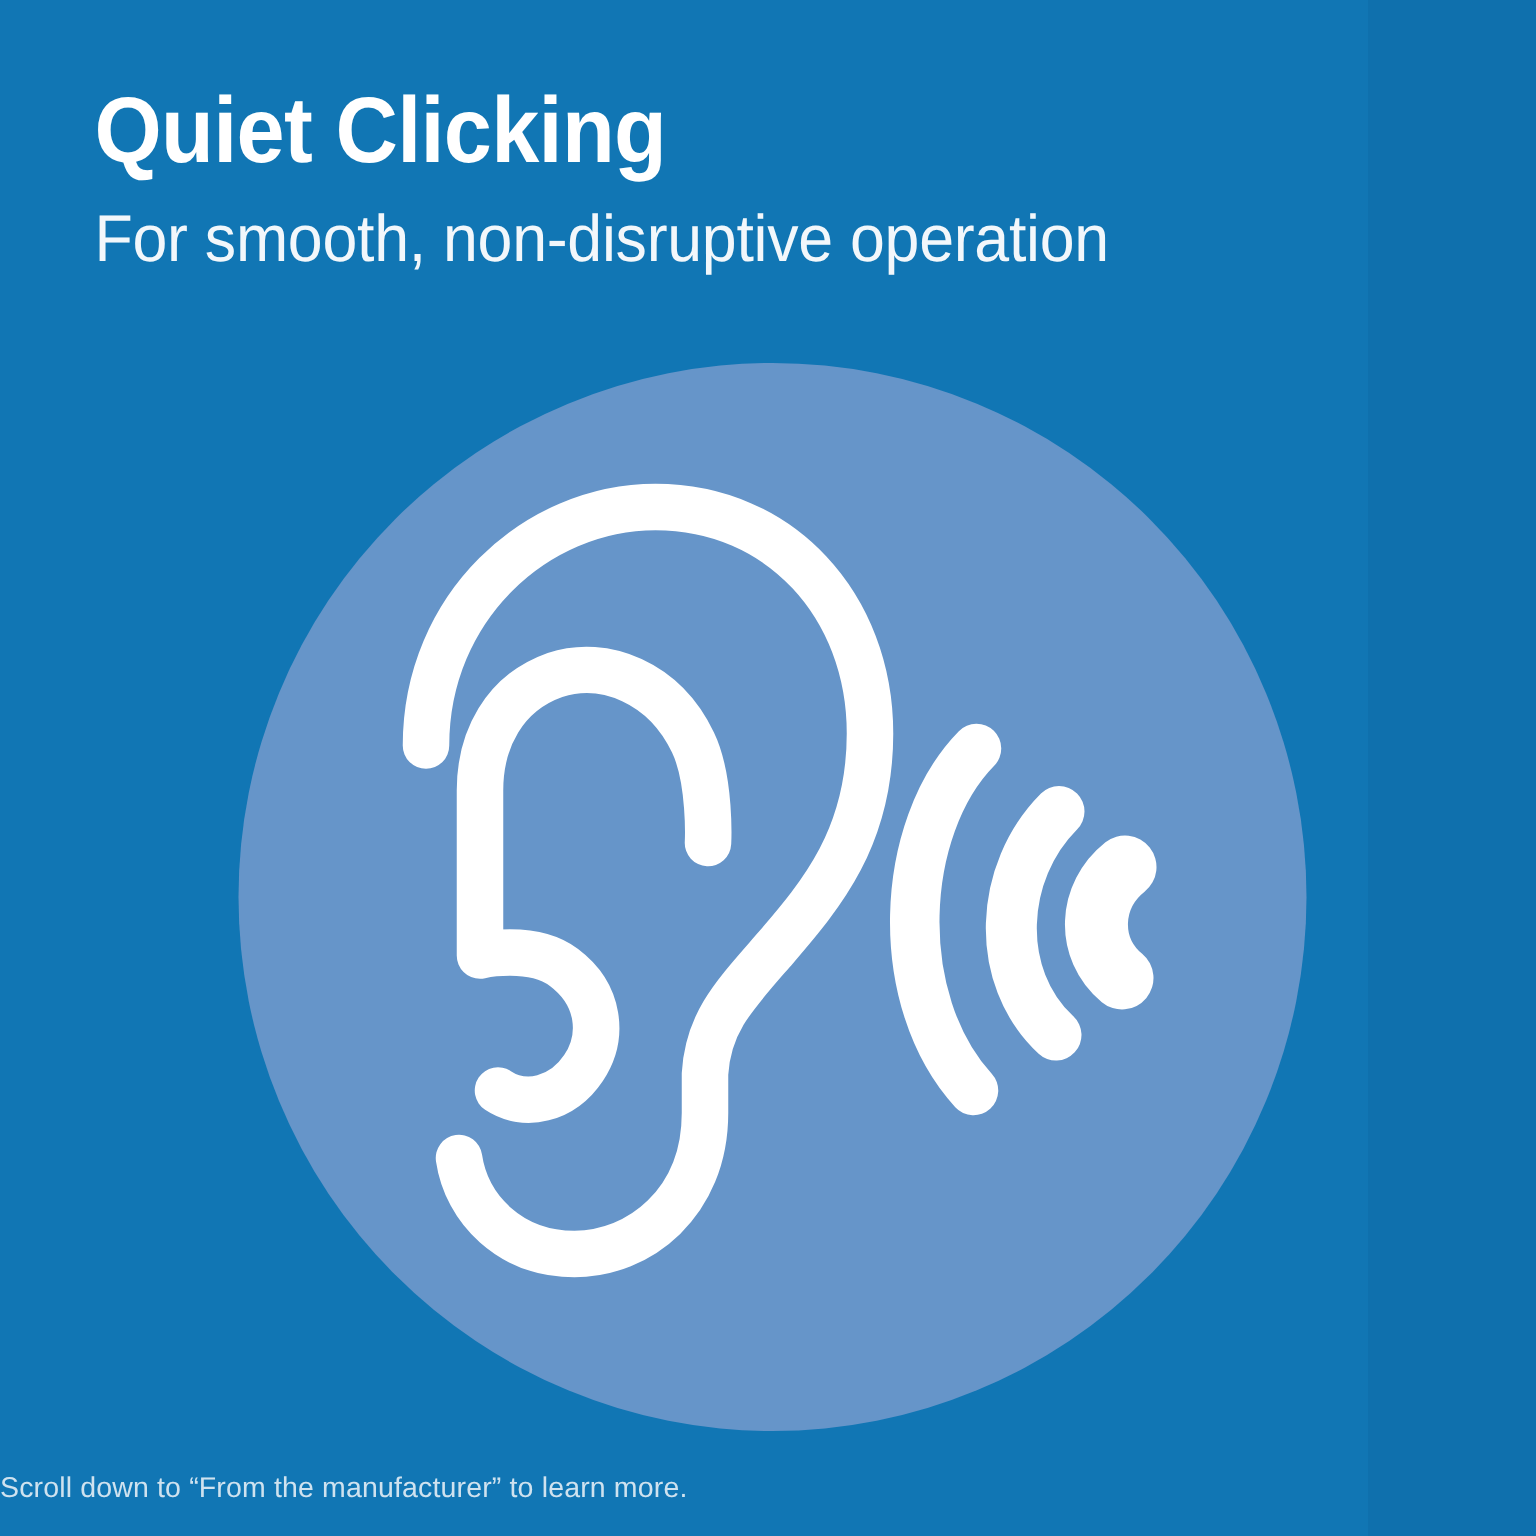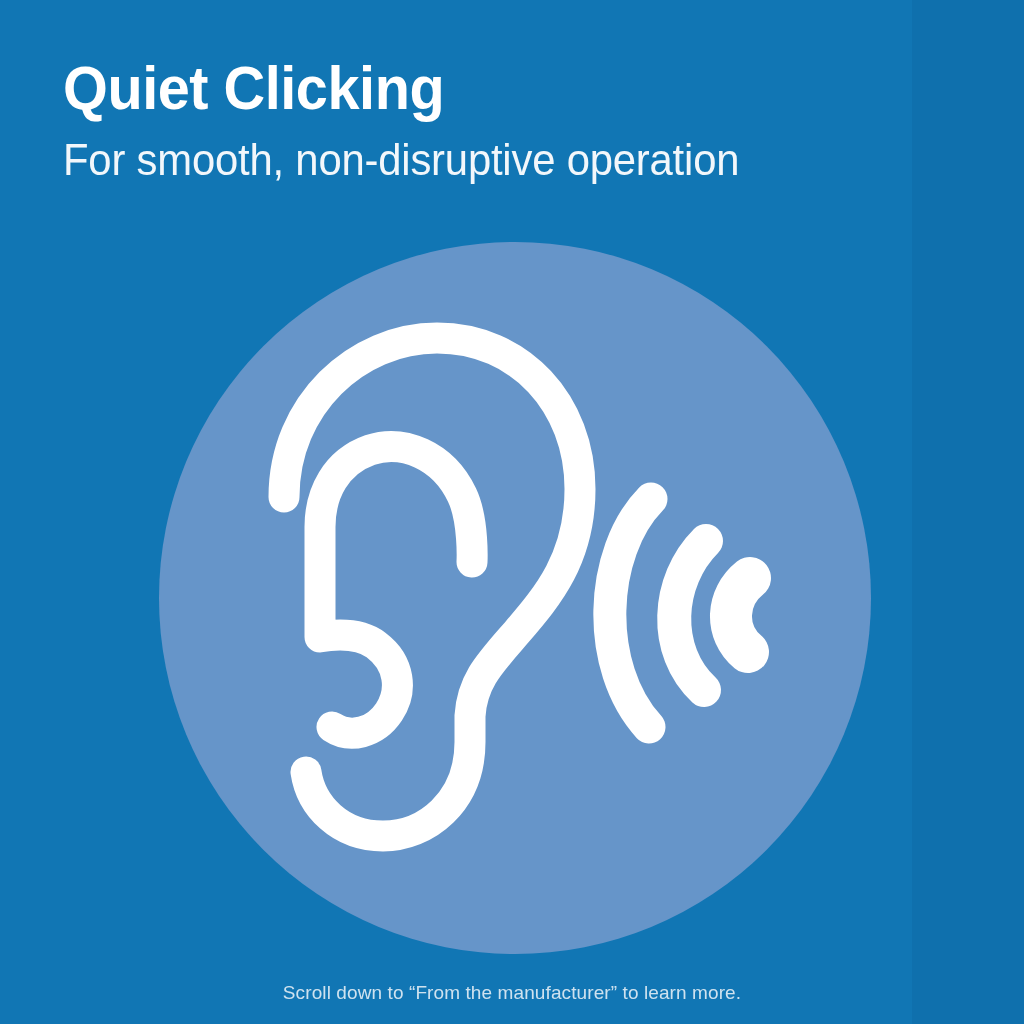--- a/index.html
+++ b/index.html
@@ -56,21 +56,20 @@
     top: 0;
     width: 1024px;
     height: 1024px;
     pointer-events: none;
   }
   .caption {
     position: absolute;
     left: 0;
     top: 980px;
     width: 1024px;
-    text-align: center;
     color: #cfe2ef;
     font-size: 19px;
     line-height: 26px;
     font-weight: 400;
     letter-spacing: 0.1px;
   }
 </style>
 </head>
 <body>
 

